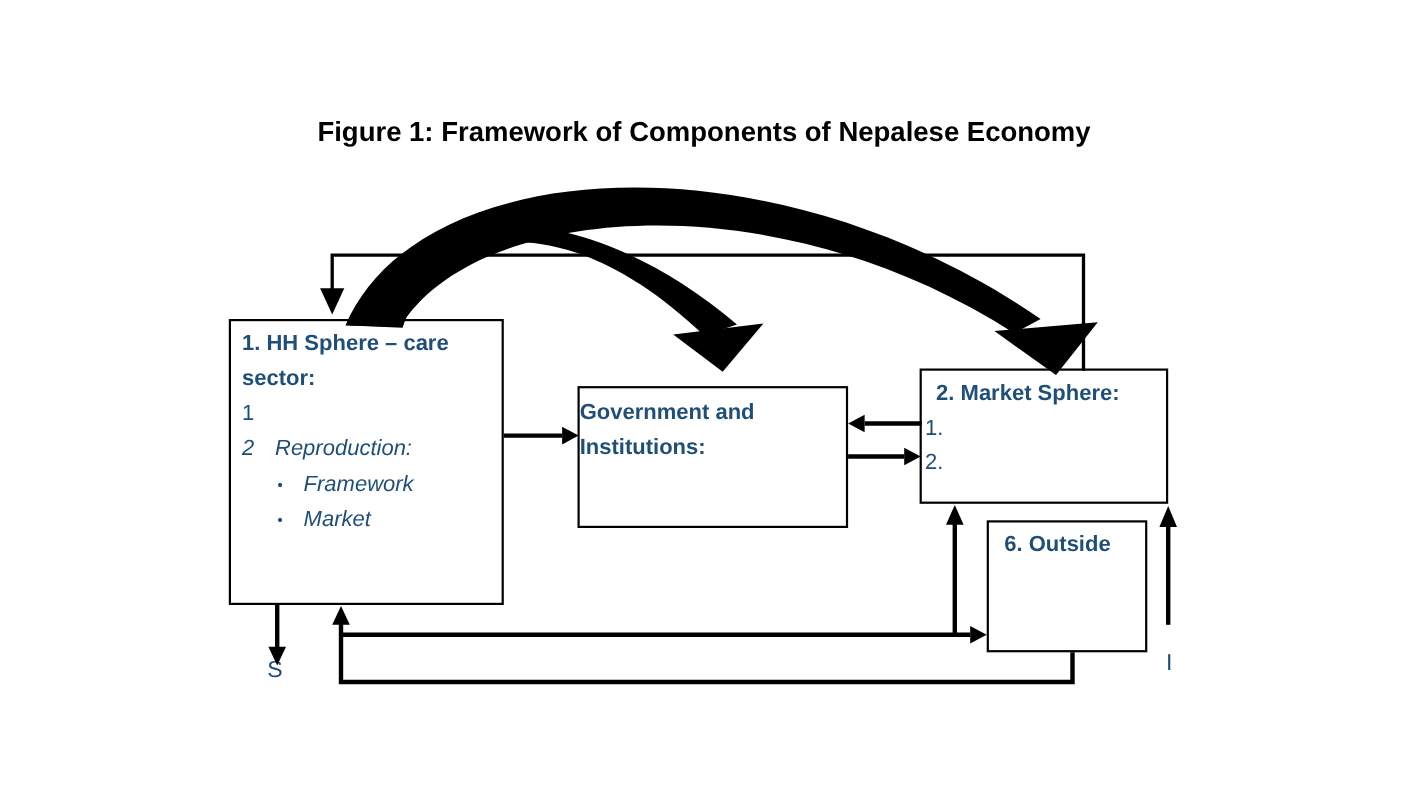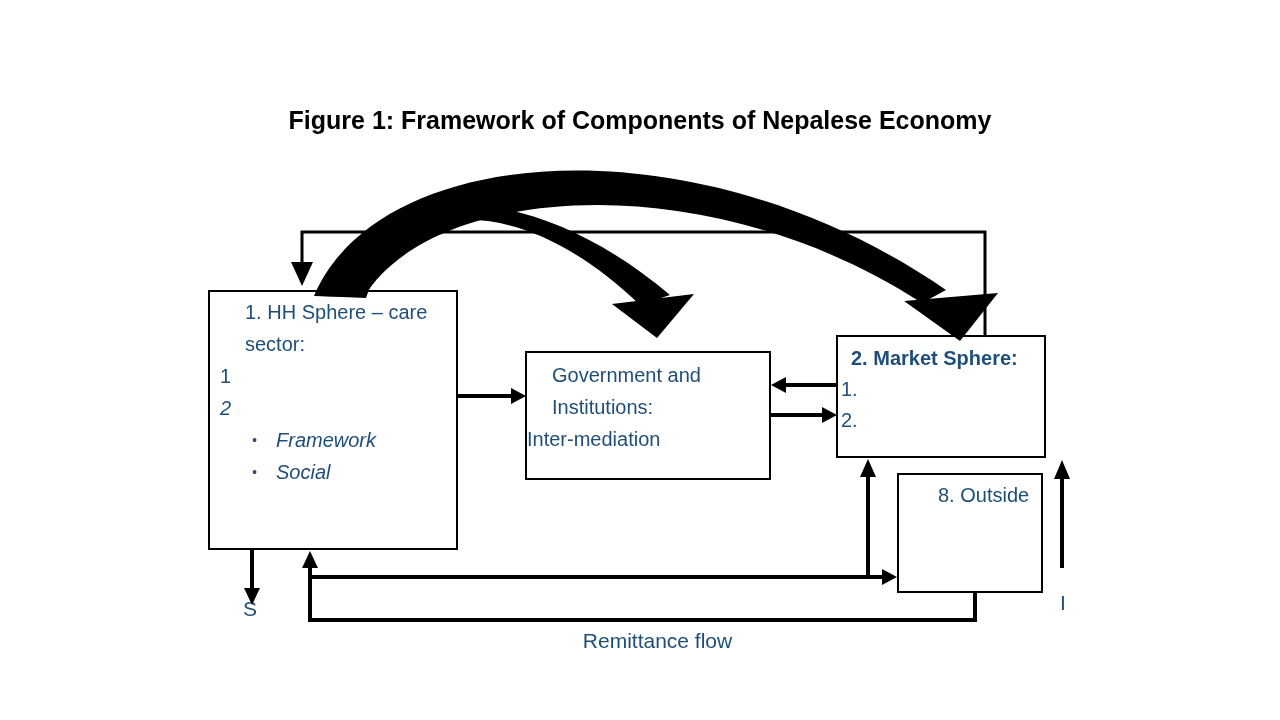--- a/index.html
+++ b/index.html
@@ -9,29 +9,29 @@
   }
   .title{
     position:absolute;top:106px;left:0;width:100%;text-align:center;
     font-size:25px;font-weight:bold;color:#000;
   }
   .box{
     position:absolute;background:#fff;border:2px solid #000;
     box-sizing:border-box;color:#1F4E79;font-size:20px;line-height:32px;z-index:1;
   }
   #hh-box{left:208px;top:290px;width:250px;height:260px;padding:4px 6px 0 10px;}
-  .b{font-weight:normal;margin-left:25px;}
+  .b{font-weight:bold;}
   .it{font-style:italic;}
   .row{display:flex;}
   .row .num{flex:0 0 30px;}
   .row .txt{flex:1;}
   .bullet-row{display:flex;padding-left:32px;}
   .bullet-row .bm{flex:0 0 24px;font-size:14px;}
   #gov-box{left:525px;top:351px;width:246px;height:129px;padding-top:6px;}
-  #market-box{left:836px;top:335px;width:210px;height:123px;padding-top:6px;line-height:31px;}
+  #market-box{left:836px;top:335px;width:226px;height:123px;padding-top:6px;line-height:31px;}
   .market-title{font-weight:bold;padding-left:13px;}
   #market-box .row{padding-left:3px;}
   #market-box .row .num{flex:0 0 33px;}
   #outside-box{left:897px;top:473px;width:146px;height:120px;padding:4px 0 0 14px;}
   .lbl{position:absolute;font-size:21px;color:#1F4E79;z-index:2;}
   #lbl-s{left:243px;top:597px;}
   #lbl-i{left:1060px;top:591px;}
   #lbl-remit{left:500px;top:629px;width:315px;text-align:center;}
   svg.overlay{position:absolute;left:0;top:0;z-index:5;pointer-events:none;}
 </style>
@@ -42,54 +42,53 @@
 
   <div class="title">Figure 1: Framework of Components of Nepalese Economy</div>
 
   <div class="box" id="hh-box">
     <div class="b">1. HH Sphere – care sector:</div>
     <div class="row">
       <div class="num">1</div>
     </div>
     <div class="row it">
       <div class="num">2</div>
+      <div class="txt">Reproduction:</div>
     </div>
     <div class="bullet-row it">
       <div class="bm">•</div>
       <div class="txt">Framework</div>
     </div>
     <div class="bullet-row it">
       <div class="bm">•</div>
-      <div class="txt">Social</div>
+      <div class="txt">Market</div>
     </div>
   </div>
 
   <div class="box" id="gov-box">
     <div class="b">Government and</div>
     <div class="b">Institutions:</div>
-    <div>Inter-mediation</div>
   </div>
 
   <div class="box" id="market-box">
     <div class="market-title">2. Market Sphere:</div>
     <div class="row">
       <div class="num">1.</div>
     </div>
     <div class="row">
       <div class="num">2.</div>
     </div>
   </div>
 
   <div class="box" id="outside-box">
-    <div class="b">8. Outside</div>
+    <div class="b">6. Outside</div>
   </div>
 
   <div class="lbl" id="lbl-s">S</div>
   <div class="lbl" id="lbl-i">I</div>
-  <div class="lbl" id="lbl-remit">Remittance flow</div>
 
   <svg class="overlay" width="1280" height="720" viewBox="0 0 1280 720">
 
     <g>
       <path d="M985,337 L985,232 L302,232 L302,264" fill="none" stroke="#000" stroke-width="3"></path>
       <polygon points="291,262 313,262 302,286" fill="#000"></polygon>
     </g>
 
     <g>
       <path d="M318,296 C360,180 520,168 670,295 L640,305 C520,190 400,196 366,298 Z" fill="#000"></path>

